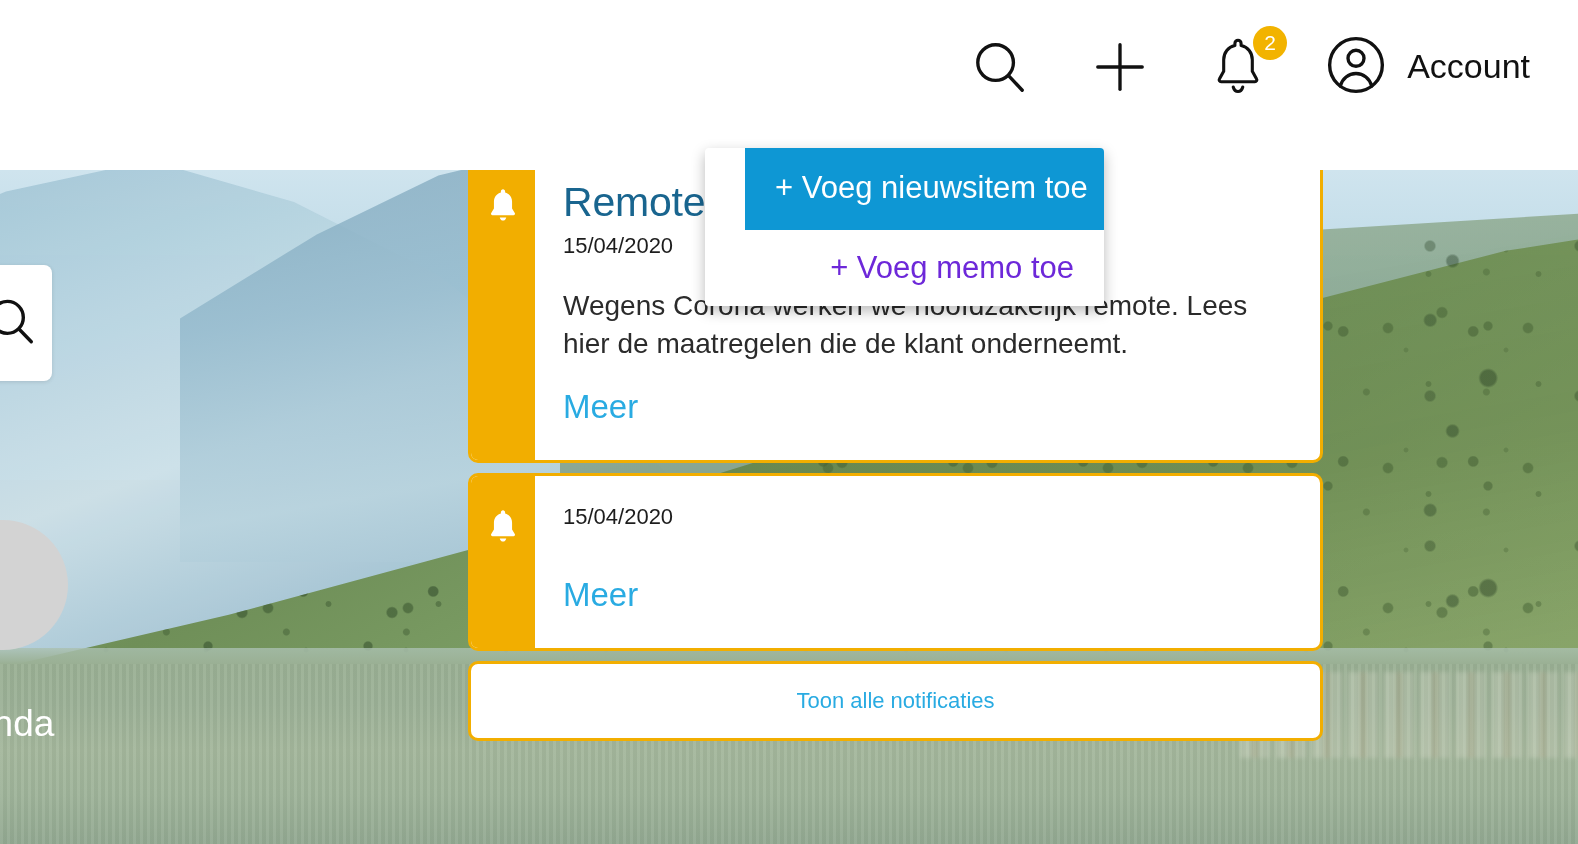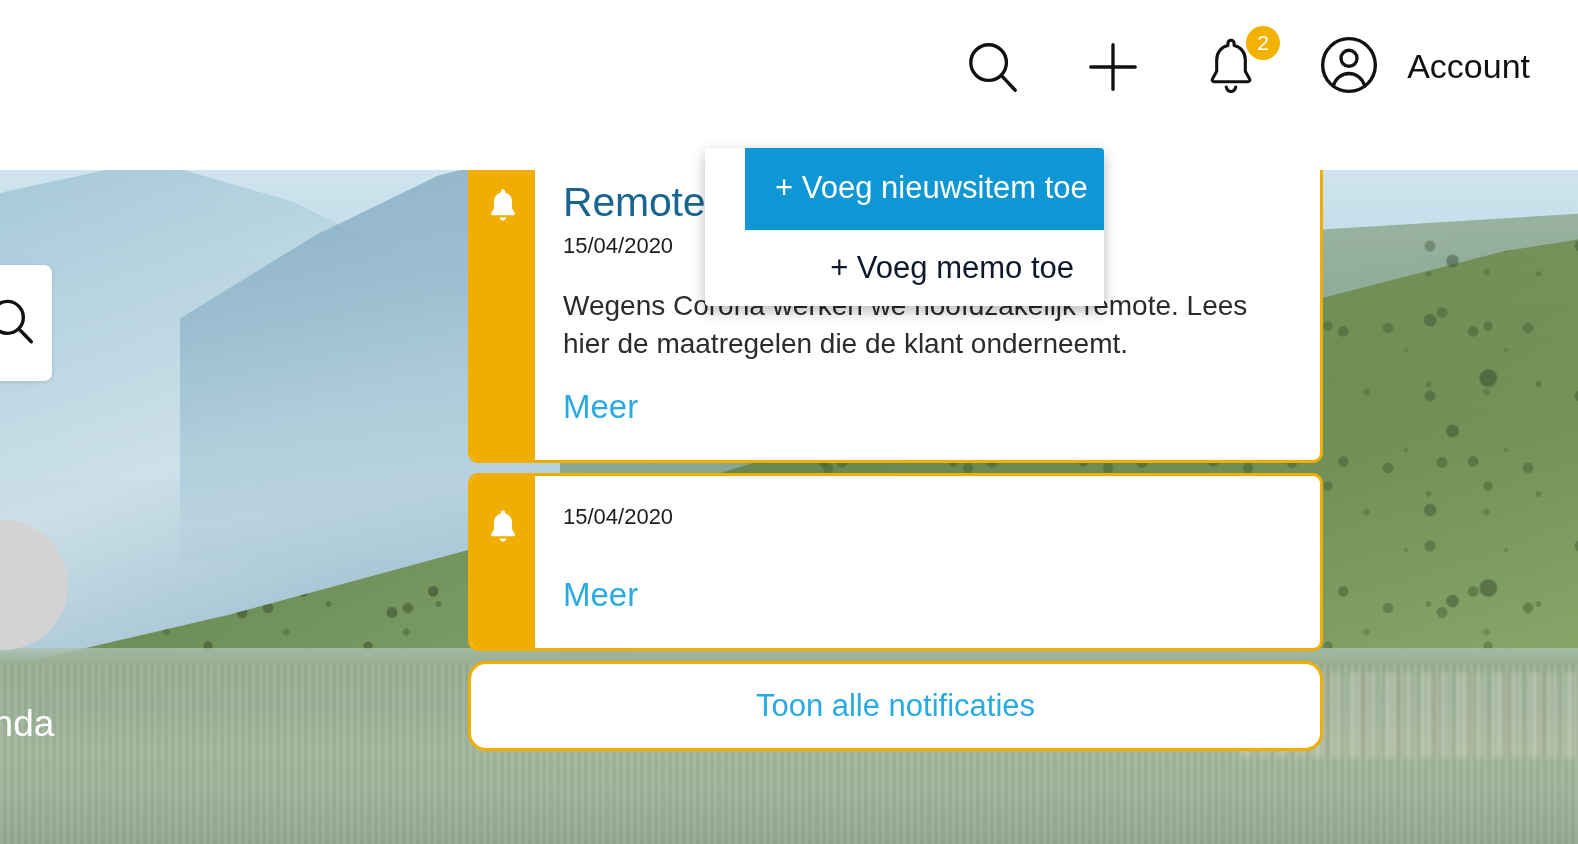--- a/index.html
+++ b/index.html
@@ -174,21 +174,21 @@
     background: #F2B300;
     color: #ffffff;
     font-size: 21px;
     line-height: 34px;
     text-align: center;
     font-family: "Liberation Sans", sans-serif;
   }
   .account-btn {
     display: flex;
     align-items: center;
-    gap: 27px;
+    gap: 20px;
     background: none;
     border: none;
     cursor: pointer;
     padding: 0;
   }
   .account-label {
     font-size: 34px;
     color: #111111;
     font-family: "Liberation Sans", sans-serif;
     white-space: nowrap;
@@ -282,24 +282,24 @@
     font-family: "Liberation Sans", sans-serif;
     text-decoration: none;
     cursor: pointer;
     text-align: center;
   }
   .notif-footer {
     display: block;
     width: 100%;
     background: #ffffff;
     border: 3px solid #F2AE00;
-    border-radius: 18px;
+    border-radius: 10px;
     padding: 24px 0;
     text-align: center;
-    font-size: 31px;
+    font-size: 22px;
     color: #29ABE2;
     font-family: "Liberation Sans", sans-serif;
     cursor: pointer;
   }
 
   
   .add-menu {
     position: absolute;
     left: 705px; top: 148px;
     width: 399px;
@@ -311,21 +311,21 @@
     padding-left: 40px;
   }
   .add-menu-item {
     display: block;
     width: 100%;
     border: none;
     background: #ffffff;
     text-align: right;
     padding: 20px 30px;
     font-size: 31px;
-    color: #0f172a;
+    color: #6d28d9;
     font-family: "Liberation Sans", sans-serif;
     cursor: pointer;
     white-space: nowrap;
   }
   .add-menu-item.active {
     background: #0E97D4;
     color: #ffffff;
     padding: 22px 30px 24px 30px;
   }
 </style>

